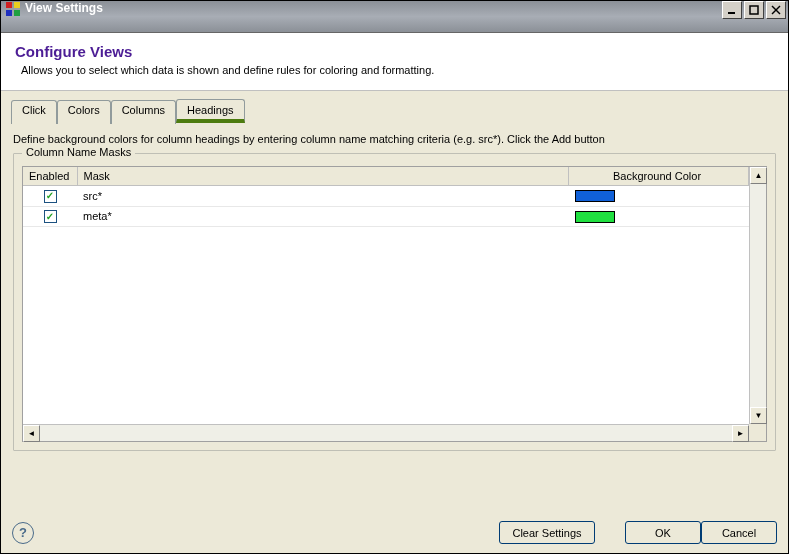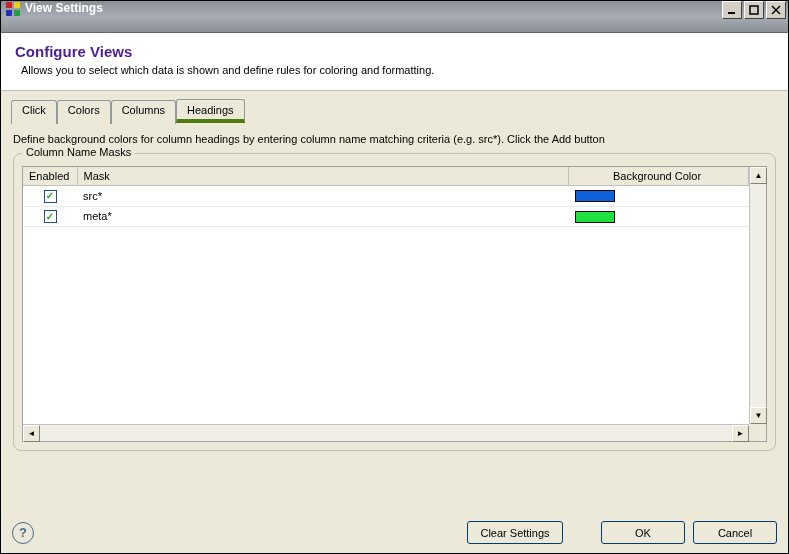--- a/index.html
+++ b/index.html
@@ -88,21 +88,21 @@
     z-index: 3;
     padding-top: 4px;
     top: 0;
   }
   .instruction {
     margin: 10px 2px 8px 2px;
     font-size: 11px;
   }
   .groupbox {
     border: 1px solid #bfbfb5;
-    border-radius: 8px;
+    border-radius: 1px;
     position: relative;
     padding: 12px 8px 8px 8px;
     margin: 0 2px 8px 2px;
     height: 298px;
   }
   .groupbox-label {
     position: absolute;
     top: -8px;
     left: 8px;
     background: #ece9d8;
@@ -245,22 +245,22 @@
     display: flex;
     align-items: center;
     justify-content: center;
     color: #4a6b8a;
     font-weight: bold;
     font-size: 13px;
     cursor: pointer;
     background: #ece9d8;
   }
   .bottom-spacer { flex: 1; }
-  .bottom-buttons { display: flex; gap: 8px; }
-  .bottom-buttons .btn { width: 84px; }
+  .bottom-buttons { display: flex; }
+  .bottom-buttons .btn { width: 76px; }
   .bottom-buttons .btn.clear { width: 96px; margin-right: 30px; }
 </style>
 </head>
 <body>
 
 <div class="titlebar">
   <span class="title-icon">
     <svg width="16" height="16" viewBox="0 0 16 16">
       <rect x="1" y="1" width="6" height="6" fill="#d02020"></rect>
       <rect x="9" y="1" width="6" height="6" fill="#e8d020"></rect>

